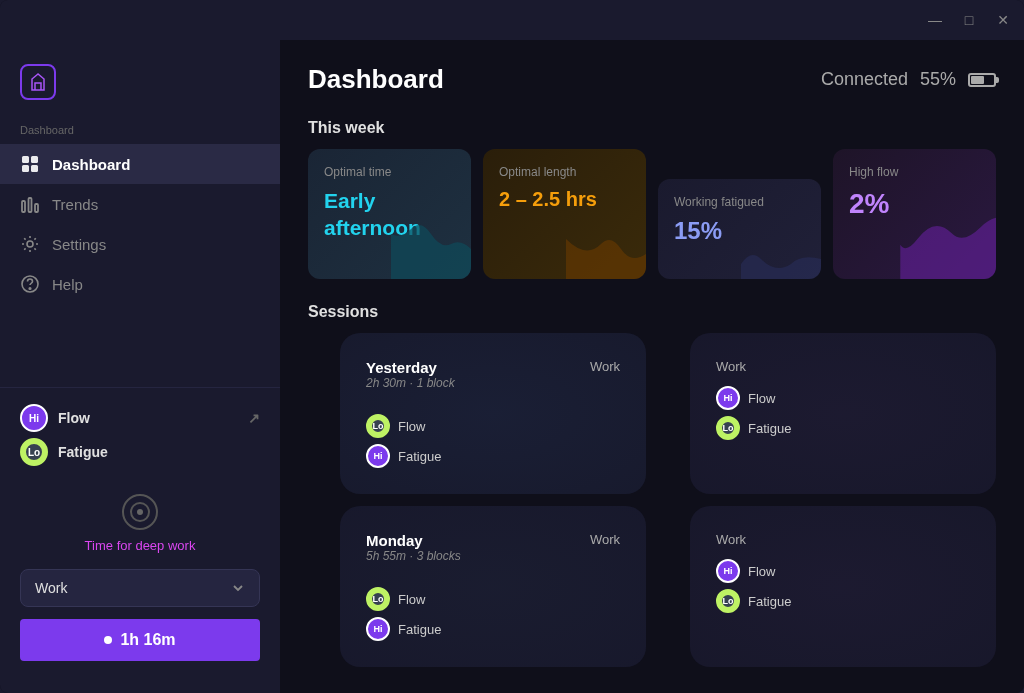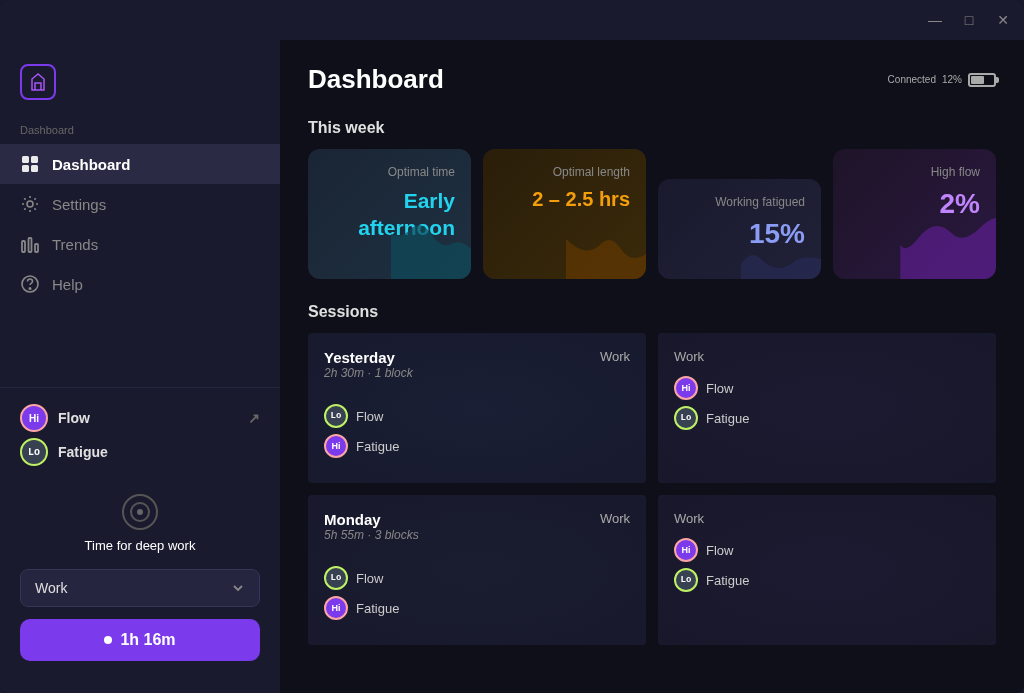--- a/index.html
+++ b/index.html
@@ -141,22 +141,22 @@
       height: 28px;
       border-radius: 50%;
       display: flex;
       align-items: center;
       justify-content: center;
       font-size: 10px;
       font-weight: 700;
       color: #fff;
       flex-shrink: 0;
     }
-    .badge-hi { background: #7c3aed; border: 2px solid #fca5a5; }
-    .badge-lo { background: #374151; border: 2px solid #bef264; font-family: Liberation Mono, monospace; }
+    .badge-hi { background: #7c3aed; border: 2px solid #ffffff; }
+    .badge-lo { background: #374151; border: 6px solid #bef264; }
     .external-link-icon {
       margin-left: auto;
       color: #666;
       font-size: 14px;
       cursor: pointer;
     }
     .deep-work-section {
       display: flex;
       flex-direction: column;
       align-items: center;
@@ -183,41 +183,41 @@
       justify-content: center;
     }
     .target-dot {
       width: 6px;
       height: 6px;
       background: #666;
       border-radius: 50%;
     }
     .deep-work-label {
       font-size: 13px;
-      color: #ffffff;
+      color: #d946ef;
     }
     .work-selector {
       width: 100%;
       background: #252540;
       border: 1px solid #353555;
       border-radius: 8px;
       padding: 10px 14px;
       color: #e0e0e0;
       font-size: 14px;
       display: flex;
       align-items: center;
       justify-content: space-between;
       cursor: pointer;
       margin-bottom: 12px;
     }
     .timer-button {
       width: 100%;
       background: #7c3aed;
       border: none;
-      border-radius: 10px;
+      border-radius: 4px;
       padding: 12px;
       color: #fff;
       font-size: 16px;
       font-weight: 700;
       display: flex;
       align-items: center;
       justify-content: center;
       gap: 8px;
       cursor: pointer;
     }
@@ -244,22 +244,22 @@
       justify-content: space-between;
     }
     .page-title {
       font-size: 26px;
       font-weight: 700;
       color: #ffffff;
     }
     .connection-status {
       display: flex;
       align-items: center;
-      gap: 6px;
-      font-size: 10px;
+      gap: 12px;
+      font-size: 18px;
       color: #aaa;
     }
     .battery-icon {
       width: 28px;
       height: 14px;
       border: 2px solid #aaa;
       border-radius: 3px;
       position: relative;
       display: inline-flex;
       align-items: center;
@@ -293,21 +293,20 @@
       grid-template-columns: repeat(4, 1fr);
       gap: 12px;
     }
     .stat-card {
       background: #1a1a2e;
       border-radius: 12px;
       padding: 16px;
       position: relative;
       overflow: hidden;
       min-height: 100px;
-      text-align: right;
     }
     .stat-label {
       font-size: 12px;
       color: #888;
       margin-bottom: 8px;
     }
     .stat-value {
       font-size: 24px;
       font-weight: 700;
       line-height: 1.2;
@@ -325,25 +324,26 @@
     }
 
     
     .sessions-grid {
       display: grid;
       grid-template-columns: 1fr 1fr;
       gap: 12px;
     }
     .session-card {
       background: #1a1a2e;
-      border-radius: 4px;
-      padding: 16px;
+      border-radius: 20px;
+      padding: 26px;
       position: relative;
       overflow: hidden;
       min-height: 150px;
+      margin-left: 32px;
     }
     .session-card-bg {
       position: absolute;
       inset: 0;
       background-size: cover;
       background-position: center;
       opacity: 0.15;
       border-radius: 12px;
     }
     .session-content {
@@ -429,41 +429,41 @@
           <svg width="18" height="18" viewBox="0 0 18 18" fill="currentColor">
             <rect x="1" y="1" width="7" height="7" rx="1.5" opacity="0.9"></rect>
             <rect x="10" y="1" width="7" height="7" rx="1.5" opacity="0.9"></rect>
             <rect x="1" y="10" width="7" height="7" rx="1.5" opacity="0.9"></rect>
             <rect x="10" y="10" width="7" height="7" rx="1.5" opacity="0.9"></rect>
           </svg>
         </div>
         <span>Dashboard</span>
       </div>
 
-      <div class="nav-item" id="nav-settings">
-        <div class="nav-icon">
-          <svg width="18" height="18" viewBox="0 0 18 18" fill="none" stroke="currentColor" stroke-width="1.6">
-            <circle cx="9" cy="9" r="3"></circle>
-            <path d="M9 1v2M9 15v2M1 9h2M15 9h2M3.2 3.2l1.4 1.4M13.4 13.4l1.4 1.4M3.2 14.8l1.4-1.4M13.4 4.6l1.4-1.4"></path>
-          </svg>
-        </div>
-        <span>Settings</span>
-      </div>
-
       <div class="nav-item" id="nav-trends">
         <div class="nav-icon">
           <svg width="18" height="18" viewBox="0 0 18 18" fill="none" stroke="currentColor" stroke-width="1.8">
             <rect x="1" y="6" width="3" height="11" rx="1"></rect>
             <rect x="7.5" y="3" width="3" height="14" rx="1"></rect>
             <rect x="14" y="9" width="3" height="8" rx="1"></rect>
           </svg>
         </div>
         <span>Trends</span>
       </div>
 
+      <div class="nav-item" id="nav-settings">
+        <div class="nav-icon">
+          <svg width="18" height="18" viewBox="0 0 18 18" fill="none" stroke="currentColor" stroke-width="1.6">
+            <circle cx="9" cy="9" r="3"></circle>
+            <path d="M9 1v2M9 15v2M1 9h2M15 9h2M3.2 3.2l1.4 1.4M13.4 13.4l1.4 1.4M3.2 14.8l1.4-1.4M13.4 4.6l1.4-1.4"></path>
+          </svg>
+        </div>
+        <span>Settings</span>
+      </div>
+
       <div class="nav-item" id="nav-help">
         <div class="nav-icon">
           <svg width="18" height="18" viewBox="0 0 18 18" fill="none" stroke="currentColor" stroke-width="1.6">
             <circle cx="9" cy="9" r="8"></circle>
             <path d="M6.5 6.5c0-1.4 1.1-2.5 2.5-2.5s2.5 1.1 2.5 2.5c0 1.5-2.5 2-2.5 3.5"></path>
             <circle cx="9" cy="13.5" r="0.8" fill="currentColor"></circle>
           </svg>
         </div>
         <span>Help</span>
       </div>
@@ -503,21 +503,21 @@
         </button>
       </div>
     </div>
 
     <div class="main-content">
 
       <div class="content-header">
         <h1 class="page-title">Dashboard</h1>
         <div class="connection-status">
           <span>Connected</span>
-          <span>12%</span>
+          <span>55%</span>
           <div class="battery-icon">
             <div class="battery-fill"></div>
           </div>
         </div>
       </div>
 
       <div>
         <div class="section-title">This week</div>
         <div class="stats-grid">
 
@@ -532,21 +532,21 @@
           <div class="stat-card" style="background: linear-gradient(135deg, #2a1e0a 0%, #3a2a0a 100%);">
             <div class="stat-label">Optimal length</div>
             <div class="stat-value amber" style="font-size:20px;">2 – 2.5 hrs</div>
             <svg class="stat-bg-shape" viewBox="0 0 80 70" fill="none" style="position:absolute;bottom:0;right:0;">
               <path d="M80 70 L80 45 Q65 55 55 40 Q45 25 35 35 Q20 50 0 30 L0 70 Z" fill="#6b3a00" opacity="0.6"></path>
             </svg>
           </div>
 
           <div class="stat-card" style="background: linear-gradient(135deg, #1a1a2e 0%, #202038 100%); margin-top: 30px;">
             <div class="stat-label">Working fatigued</div>
-            <div class="stat-value blue" style="font-size:28px;">15%</div>
+            <div class="stat-value blue" style="font-size:24px;">15%</div>
             <svg class="stat-bg-shape" viewBox="0 0 80 70" fill="none" style="position:absolute;bottom:0;right:0;">
               <path d="M80 70 L80 50 Q60 45 50 55 Q35 65 20 50 Q10 40 0 55 L0 70 Z" fill="#2a3060" opacity="0.5"></path>
             </svg>
           </div>
 
           <div class="stat-card" style="background: linear-gradient(135deg, #1e1428 0%, #2a1840 100%);">
             <div class="stat-label">High flow</div>
             <div class="stat-value purple" style="font-size:28px;">2%</div>
             <svg class="stat-bg-shape" viewBox="0 0 80 70" fill="none" style="position:absolute;bottom:0;right:0;width:100px;height:80px;">
               <path d="M100 70 L100 20 Q85 10 70 25 Q55 40 45 30 Q30 15 15 35 Q5 48 0 40 L0 70 Z" fill="#6b21a8" opacity="0.55"></path>

